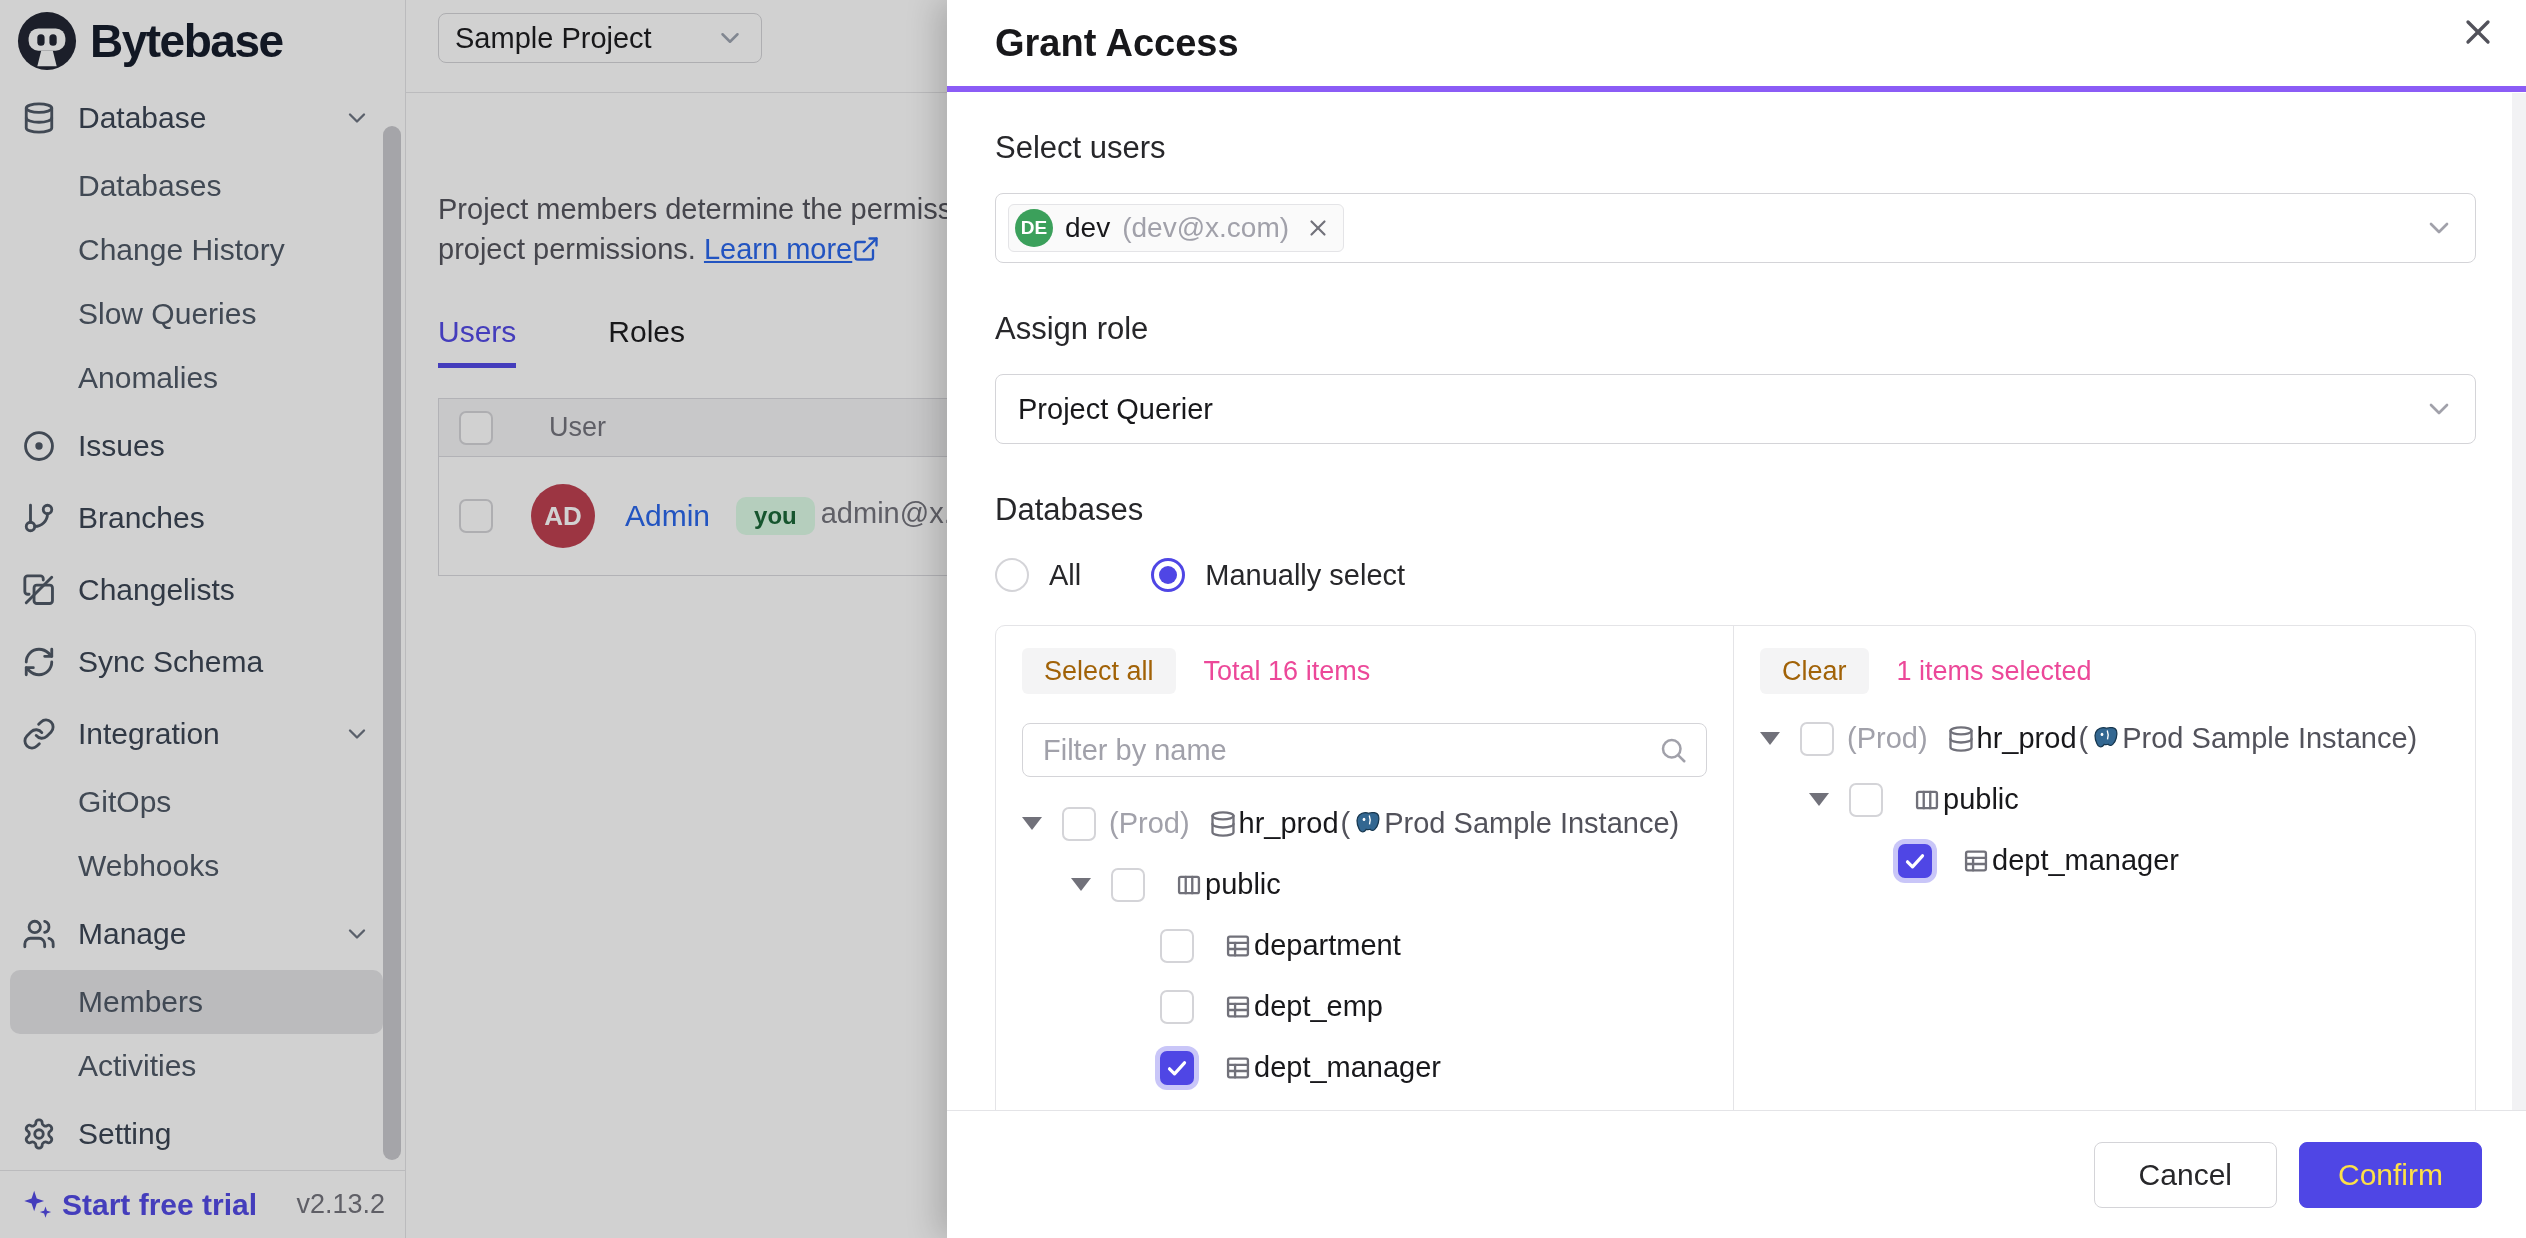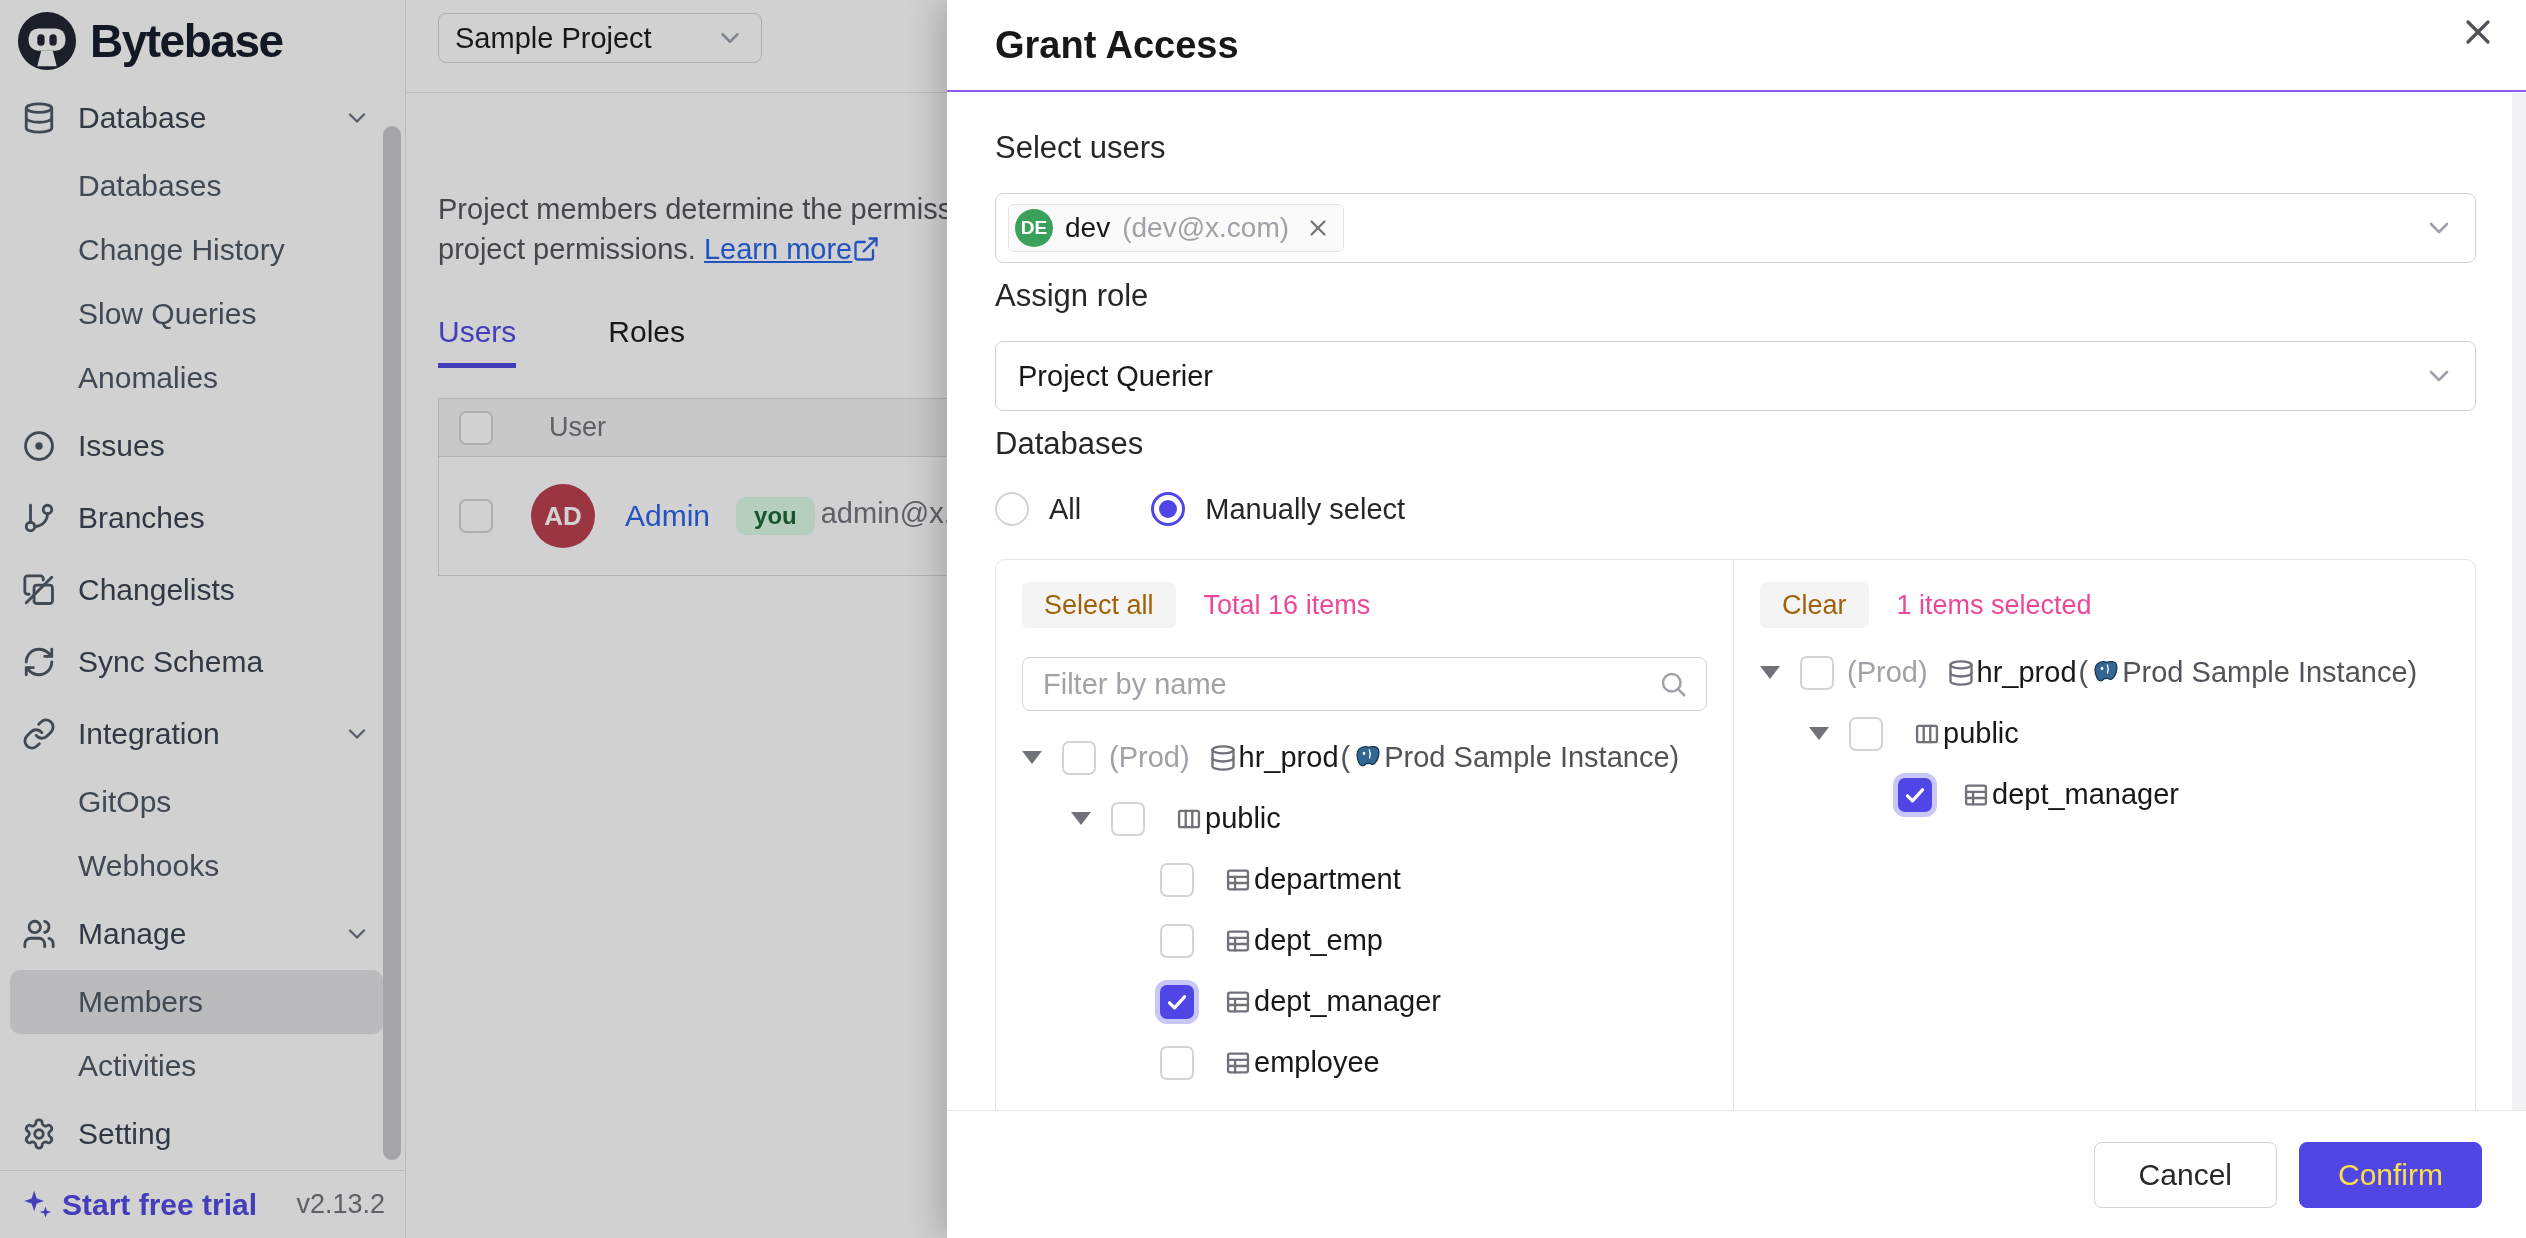--- a/index.html
+++ b/index.html
@@ -52,25 +52,25 @@
   .mt-user { display:flex; gap:6px; margin-left:-8px; }
   .mt-name-line { display:flex; align-items:center; gap:26px; }
   .mt-name { color:var(--link); font-size:30px; font-weight:500; cursor:pointer; }
   .badge-you { background:var(--badge-bg); color:var(--badge-text); font-size:24px; font-weight:600; padding:5px 18px; border-radius:10px; }
   .mt-email { color:#71717a; font-size:29px; }
 
   
   .overlay { position:absolute; inset:0; background:rgba(24,24,27,0.20); z-index:5; }
 
   .modal { position:absolute; left:947px; top:0; right:0; bottom:0; background:#fff; z-index:10; display:flex; flex-direction:column; box-shadow:-10px 0 30px rgba(0,0,0,0.18); }
-  .modal-header { height:92px; flex:none; border-bottom:2px solid #8b5cf6; display:flex; align-items:center; padding:0 48px; position:relative; }
+  .modal-header { height:92px; flex:none; border-bottom:6px solid #8b5cf6; display:flex; align-items:center; padding:0 48px; position:relative; }
   .modal-title { font-size:38px; font-weight:600; color:#18181b; margin:0; }
   .modal-close { position:absolute; top:12px; right:28px; width:40px; height:40px; color:#52525b; cursor:pointer; background:none; border:none; padding:0; }
   .modal-body { flex:1; min-height:0; overflow:hidden; padding:26px 50px 0 48px; position:relative; }
-  .field-label { font-size:31px; font-weight:500; color:#27272a; line-height:32px; margin-top:17px; }
+  .field-label { font-size:31px; font-weight:500; color:#27272a; line-height:32px; margin-top:50px; }
   .field-label.first { margin-top:14px; }
 
   .select-box { margin-top:29px; height:70px; border:1px solid #d4d4d8; border-radius:8px; display:flex; align-items:center; padding:0 64px 0 12px; position:relative; cursor:pointer; background:#fff; }
   .select-box .sel-chevron { position:absolute; right:20px; color:#a1a1aa; width:32px; height:32px; }
   .select-box .sel-value { font-size:29px; color:#18181b; padding-left:10px; }
   .chip { display:flex; align-items:center; height:48px; border:1px solid #e4e4e7; background:#fafafa; border-radius:6px; padding:0 12px 0 6px; gap:12px;justify-content:center; }
   .chip-avatar { width:38px; height:38px; border-radius:50%; background:var(--avatar-dev); color:#fff; font-size:19px; font-weight:600; display:flex; align-items:center; justify-content:center; }
   .chip-name { font-size:28px; color:#18181b; }
   .chip-email { font-size:28px; color:#a1a1aa; }
   .chip-remove { color:#71717a; width:26px; height:26px; margin-left:4px; cursor:pointer; }

